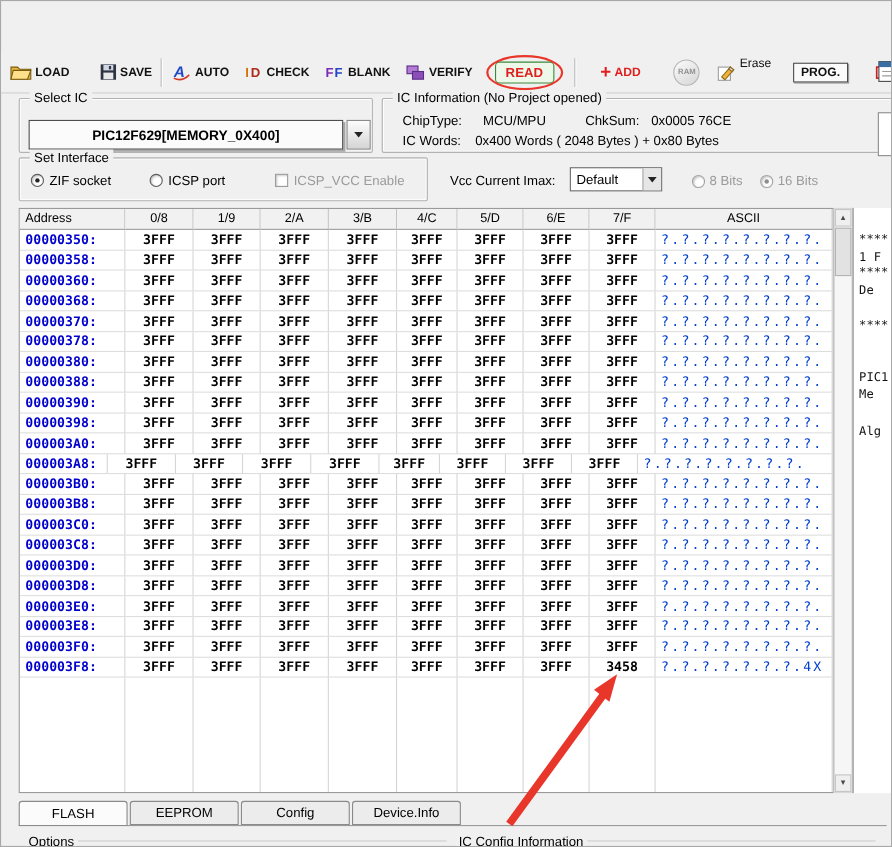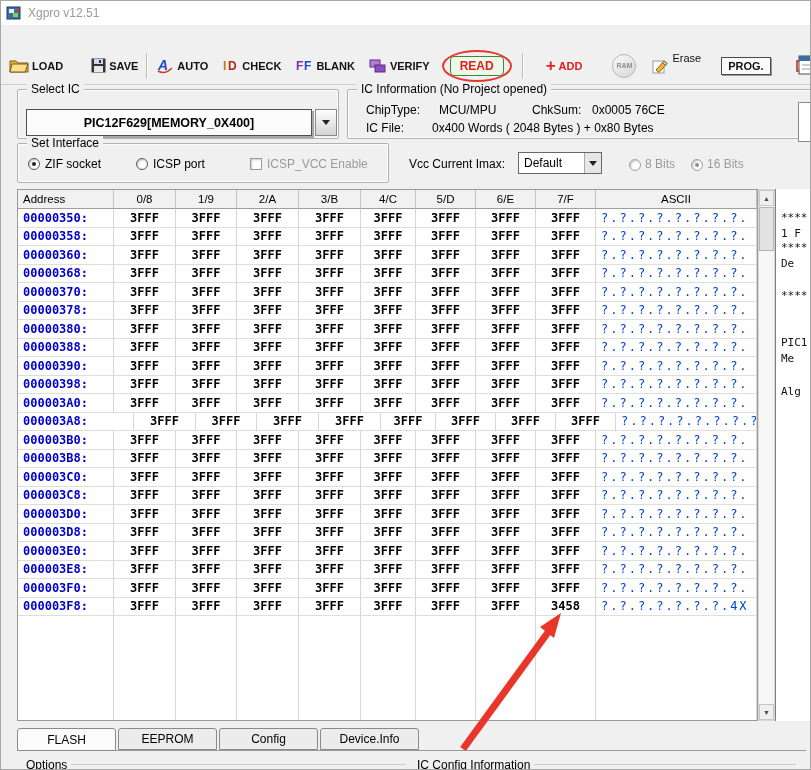--- a/index.html
+++ b/index.html
@@ -88,29 +88,20 @@
   
   .clip-box { position:absolute; left:797px; top:101px; width:18px; height:40px; background:#fff; border:1px solid #8a8a8a; }
 
   .arrow-overlay { position:absolute; left:0; top:0; width:811px; height:770px; pointer-events:none; z-index:60; }
 </style>
 </head>
 <body>
 
 <div id="app">
 
-  <div class="titlebar">
-    <svg width="16" height="16">
-      <rect x="1" y="2" width="13" height="12" fill="#3a6ea5" stroke="#1d3c63"></rect>
-      <rect x="3" y="4" width="5" height="4" fill="#e8eef6"></rect>
-      <rect x="7" y="8" width="5" height="4" fill="#7fd34a"></rect>
-      <rect x="10" y="4" width="3" height="3" fill="#d23a2a"></rect>
-    </svg>
-    <span class="title-text">Xgpro v12.51</span>
-  </div>
 
 
   <div class="toolbar">
     <div class="tb-item" style="margin-left:8px">
       <svg width="20" height="15">
         <path d="M1 3 h6 l2 2 h10 v9 H1 z" fill="#e8b43a" stroke="#7a5c10"></path>
         <path d="M3 6 h16 l-3 8 H1 z" fill="#ffe08a" stroke="#7a5c10"></path>
       </svg>
       <span>LOAD</span>
     </div>
@@ -209,21 +200,21 @@
       <span class="tri-down"></span>
     </div>
   </div>
 
   <div class="groupbox" style="left:346px;top:88px;width:470px;height:50px;">
     <span class="gb-title">IC Information (No Project opened)</span>
     <span class="info-text" style="left:18px;top:13px;">ChipType:</span>
     <span class="info-text" style="left:91px;top:13px;">MCU/MPU</span>
     <span class="info-text" style="left:184px;top:13px;">ChkSum:</span>
     <span class="info-text" style="left:244px;top:13px;">0x0005 76CE</span>
-    <span class="info-text" style="left:18px;top:31px;">IC File:</span>
+    <span class="info-text" style="left:18px;top:31px;">IC Words:</span>
     <span class="info-text" style="left:84px;top:31px;">0x400 Words ( 2048 Bytes ) + 0x80 Bytes</span>
   </div>
   <div class="clip-box"></div>
 
   <div class="groupbox" style="left:16px;top:142px;width:372px;height:40px;">
     <span class="gb-title">Set Interface</span>
     <span class="radio checked" style="left:10px;top:14px;"></span>
     <span class="ctl-label" style="left:27px;top:13px;">ZIF socket</span>
     <span class="radio" style="left:118px;top:14px;"></span>
     <span class="ctl-label" style="left:135px;top:13px;">ICSP port</span>
@@ -383,21 +374,21 @@
           <div class="hg-cell hex" style="width: 61px;">3FFF</div>
           <div class="hg-cell hex" style="width: 62px;">3FFF</div>
           <div class="hg-cell hex" style="width: 62px;">3FFF</div>
           <div class="hg-cell hex" style="width: 55px;">3FFF</div>
           <div class="hg-cell hex" style="width: 60px;">3FFF</div>
           <div class="hg-cell hex" style="width: 60px;">3FFF</div>
           <div class="hg-cell hex" style="width: 60px;">3FFF</div>
           <div class="hg-cell ascii" style="flex: 1 1 0%;">?.?.?.?.?.?.?.?.</div>
         </div>
         <div class="hg-row">
-          <div class="hg-cell addr" style="width: 116px;">000003A8:</div>
+          <div class="hg-cell addr" style="width: 80px;">000003A8:</div>
           <div class="hg-cell hex" style="width: 62px;">3FFF</div>
           <div class="hg-cell hex" style="width: 61px;">3FFF</div>
           <div class="hg-cell hex" style="width: 62px;">3FFF</div>
           <div class="hg-cell hex" style="width: 62px;">3FFF</div>
           <div class="hg-cell hex" style="width: 55px;">3FFF</div>
           <div class="hg-cell hex" style="width: 60px;">3FFF</div>
           <div class="hg-cell hex" style="width: 60px;">3FFF</div>
           <div class="hg-cell hex" style="width: 60px;">3FFF</div>
           <div class="hg-cell ascii" style="flex: 1 1 0%;">?.?.?.?.?.?.?.?.</div>
         </div>

